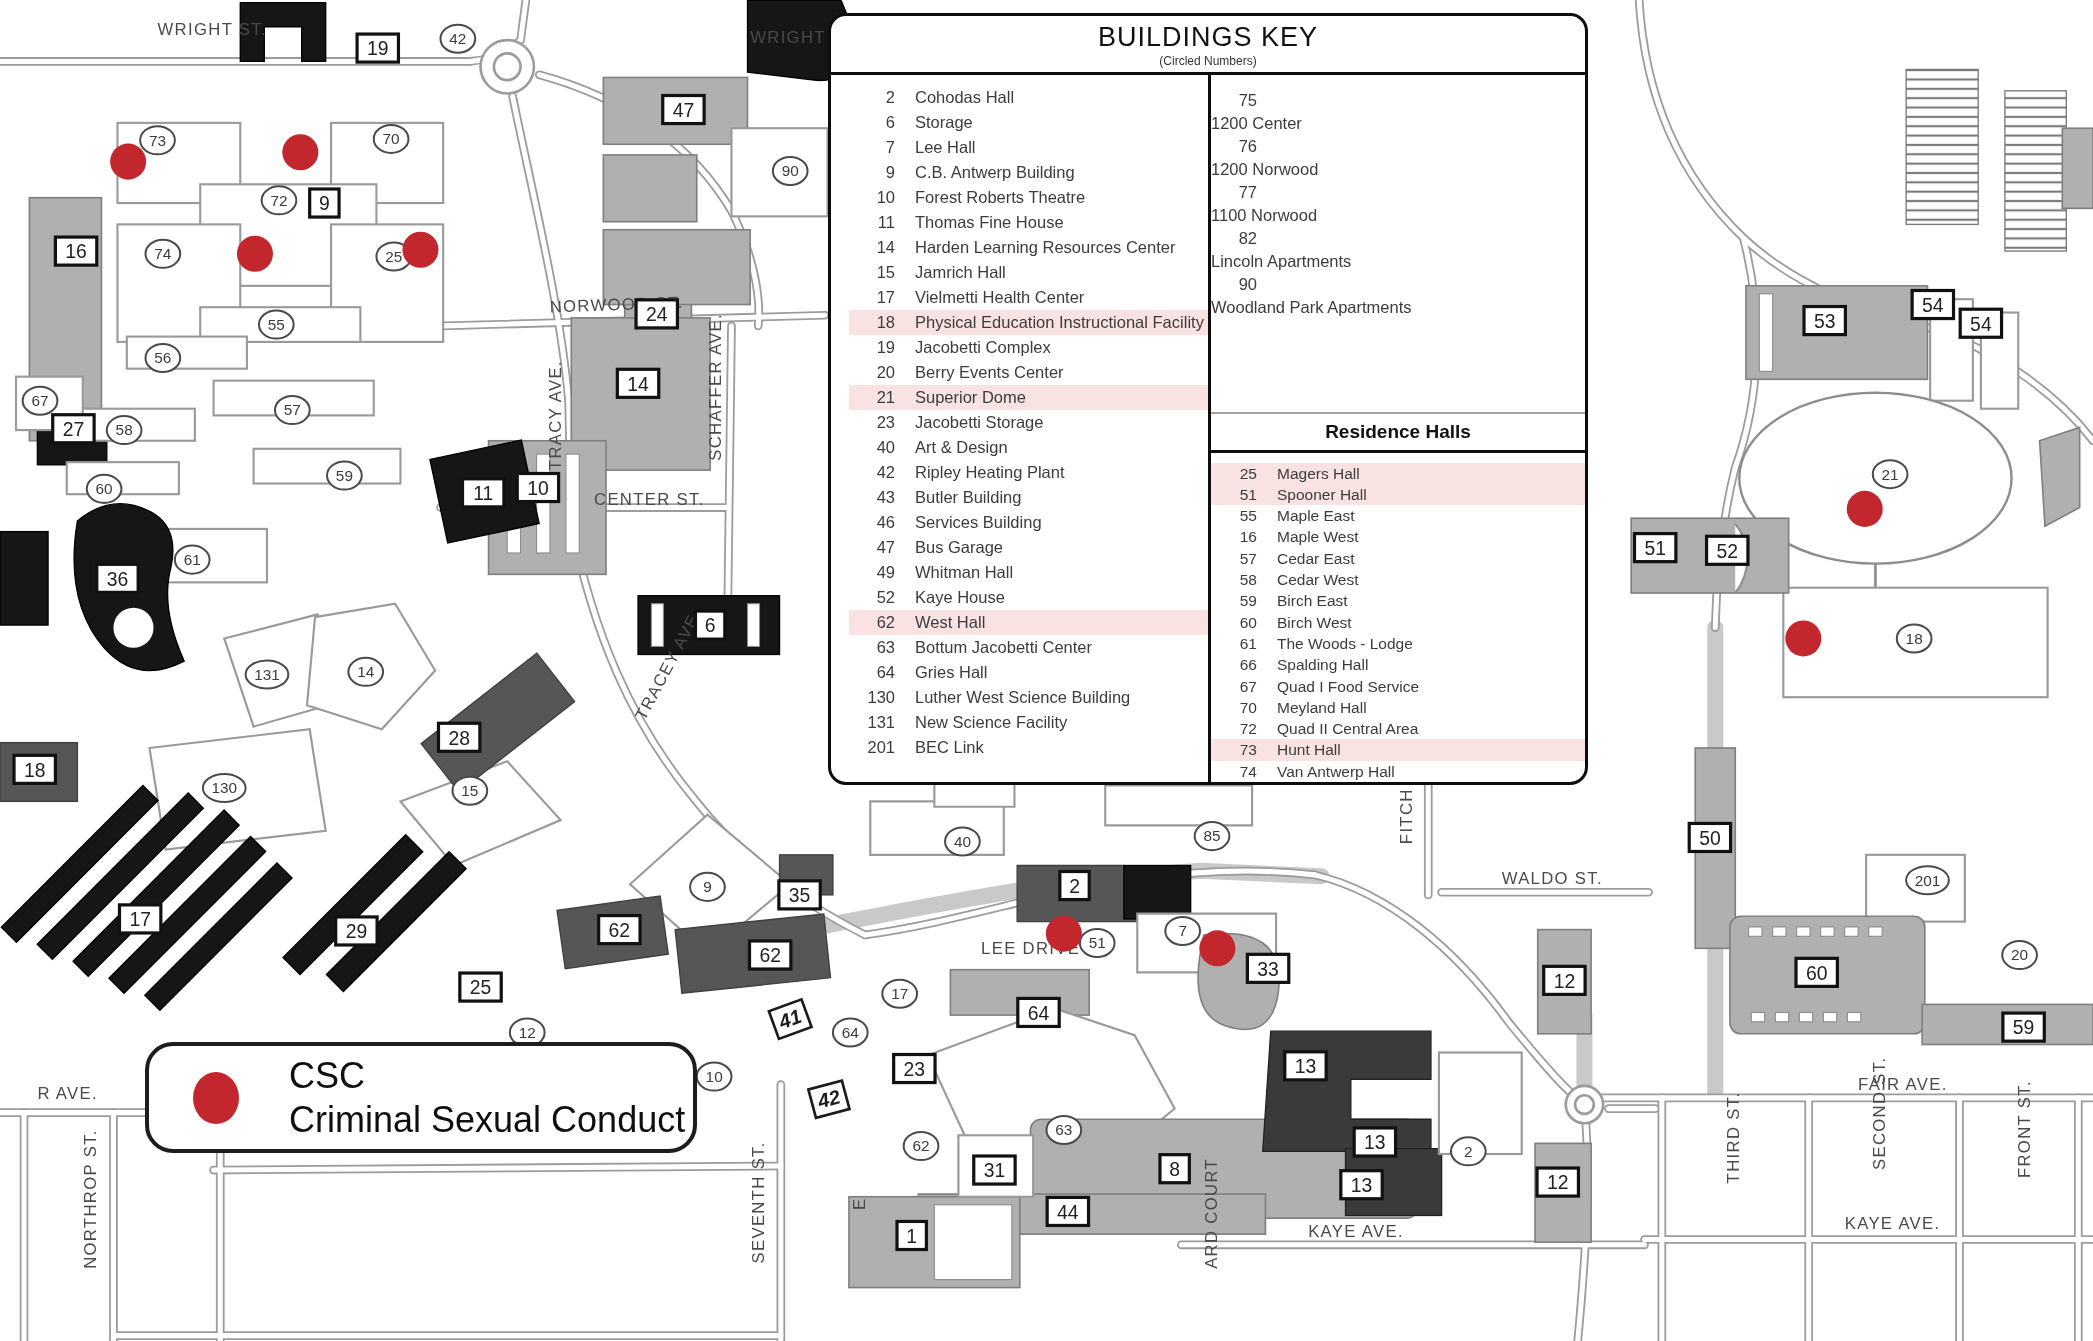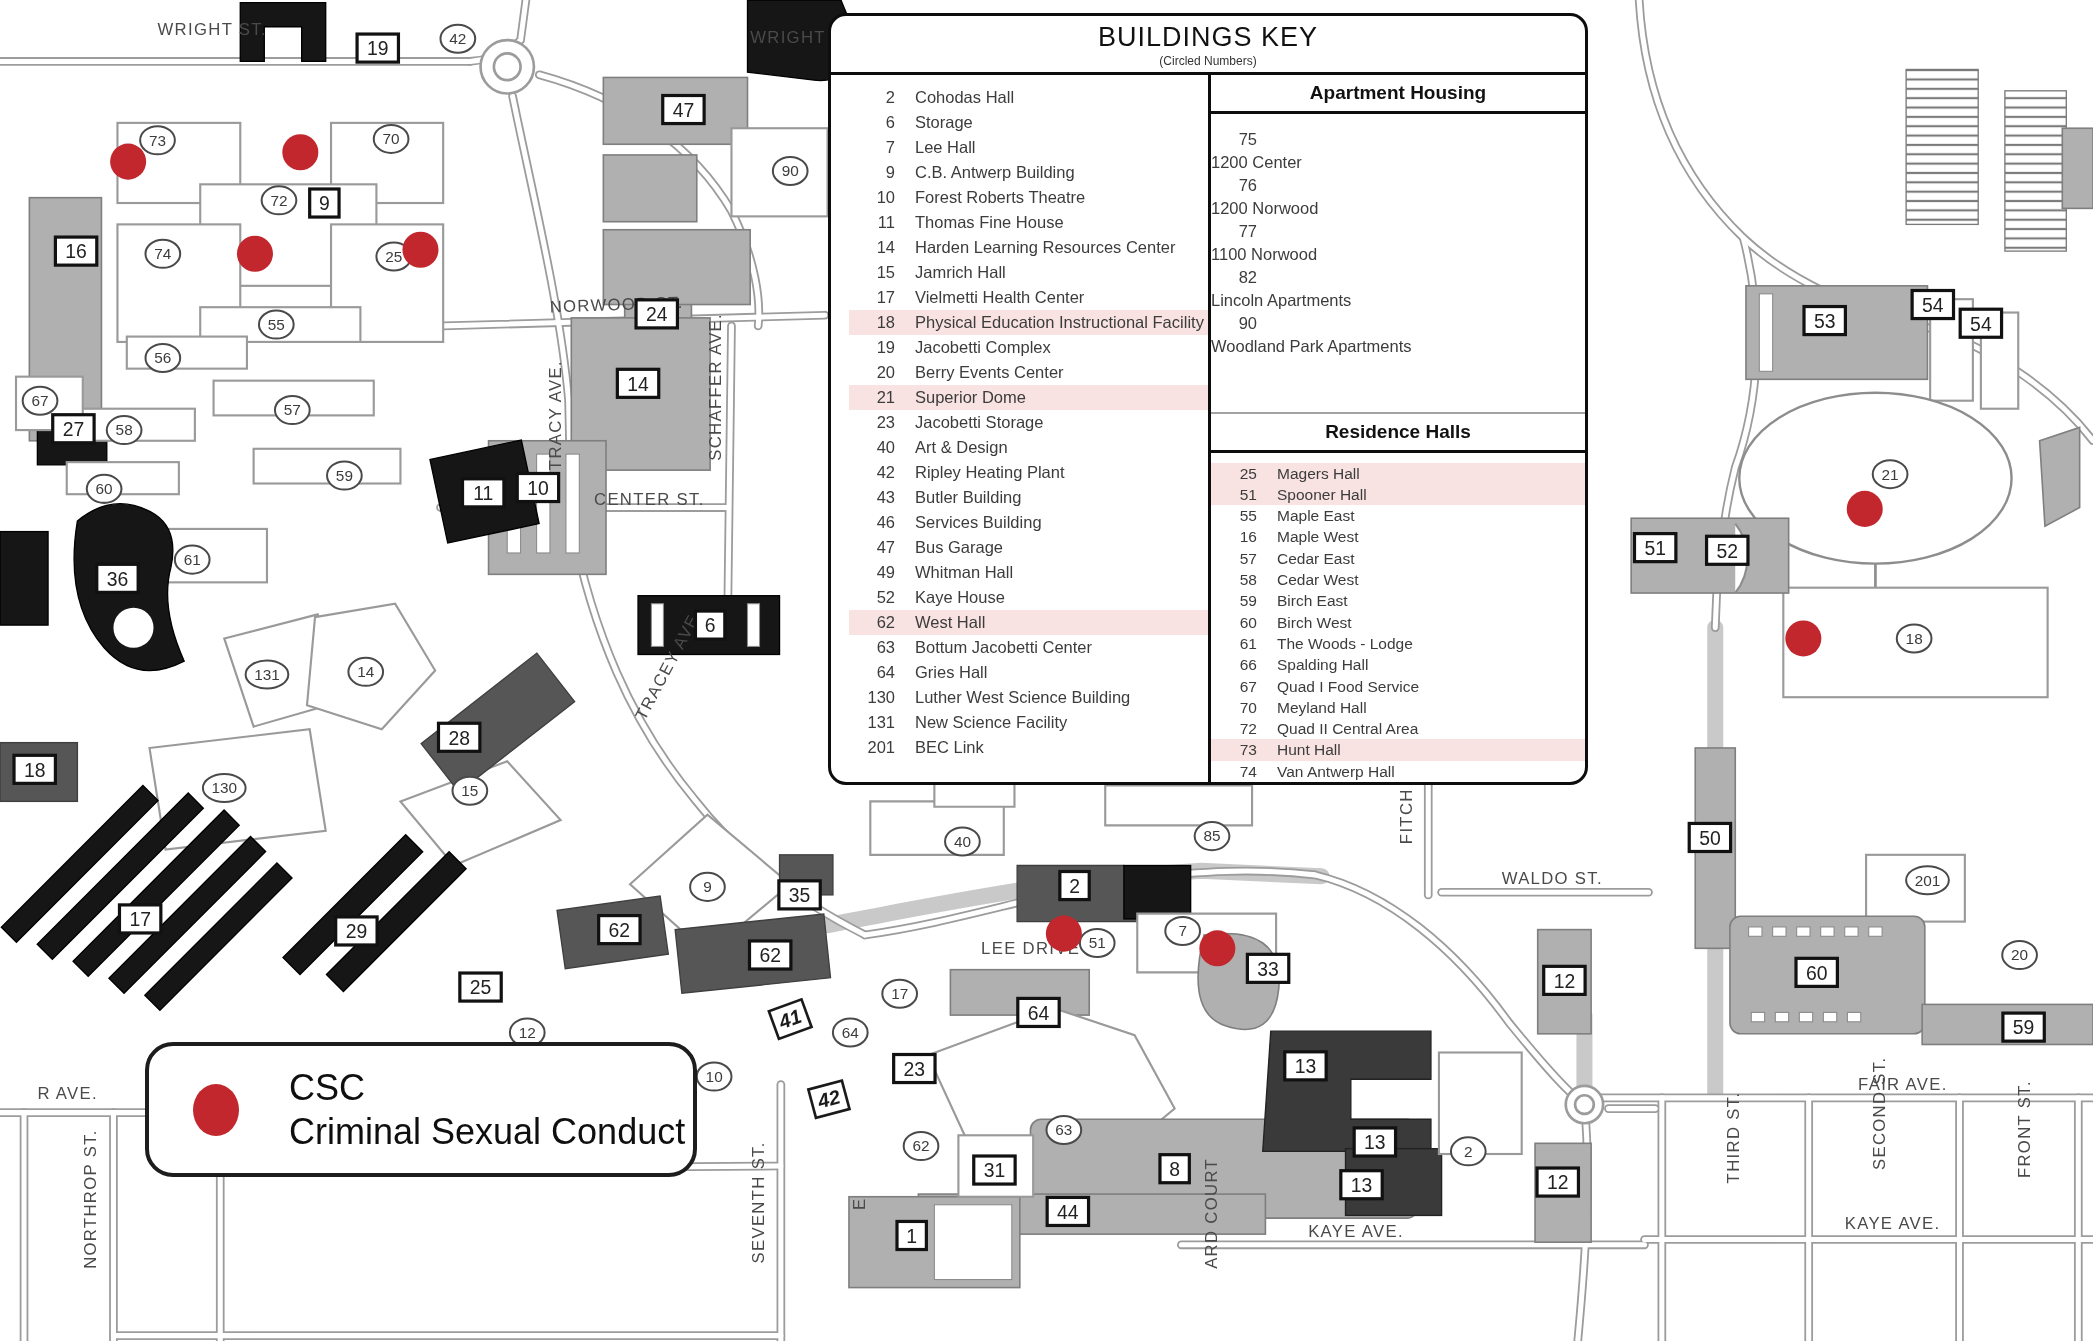--- a/index.html
+++ b/index.html
@@ -43,21 +43,21 @@
   .sec-title{font-size:19px;font-weight:bold;text-align:center;color:#111;padding:7px 0;}
   .sec-rule{border-bottom:3px solid #0d0d0d;}
   .sec-rule-top{border-top:2px solid #a3a3a3;}
   .ah-list{padding:14px 0 0 0;}
   .ah-list .key-row{line-height:23px;font-size:16.5px;flex-direction:column;}
   .ah-spacer{height:146px;}
   .rh-list{padding:10px 0 0 0;}
   .rh-list .key-row{line-height:21.3px;font-size:15.5px;}
 
   
-  .cscbox{position:absolute;left:145px;top:1042px;width:552px;height:135px;background:#fff;
+  .cscbox{position:absolute;left:145px;top:1042px;width:552px;height:111px;background:#fff;
     border:4.5px solid #1d1d1d;border-radius:28px;box-sizing:border-box;display:flex;align-items:center;}
   .csc-dot{width:46px;height:52px;border-radius:50%;margin-left:44px;flex:0 0 auto;}
   .csc-text{margin-left:50px;color:#0f0f0f;}
   .csc-code{font-size:36px;line-height:44px;}
   .csc-label{font-size:36px;line-height:44px;}
 </style>
 </head>
 <body>
 
 <div class="stage">
@@ -740,21 +740,20 @@
           <div class="key-row">
             <span class="num">131</span>
             <span>New Science Facility</span>
           </div>
           <div class="key-row">
             <span class="num">201</span>
             <span>BEC Link</span>
           </div>
         </div>
       <div class="key-right">
-        <div class="sec-title sec-rule">Apartment Housing</div>
         <div class="ah-list" id="key-apartments">
             <div class="key-row">
               <span class="num">75</span>
               <span>1200 Center</span>
             </div>
             <div class="key-row">
               <span class="num">76</span>
               <span>1200 Norwood</span>
             </div>
             <div class="key-row">

